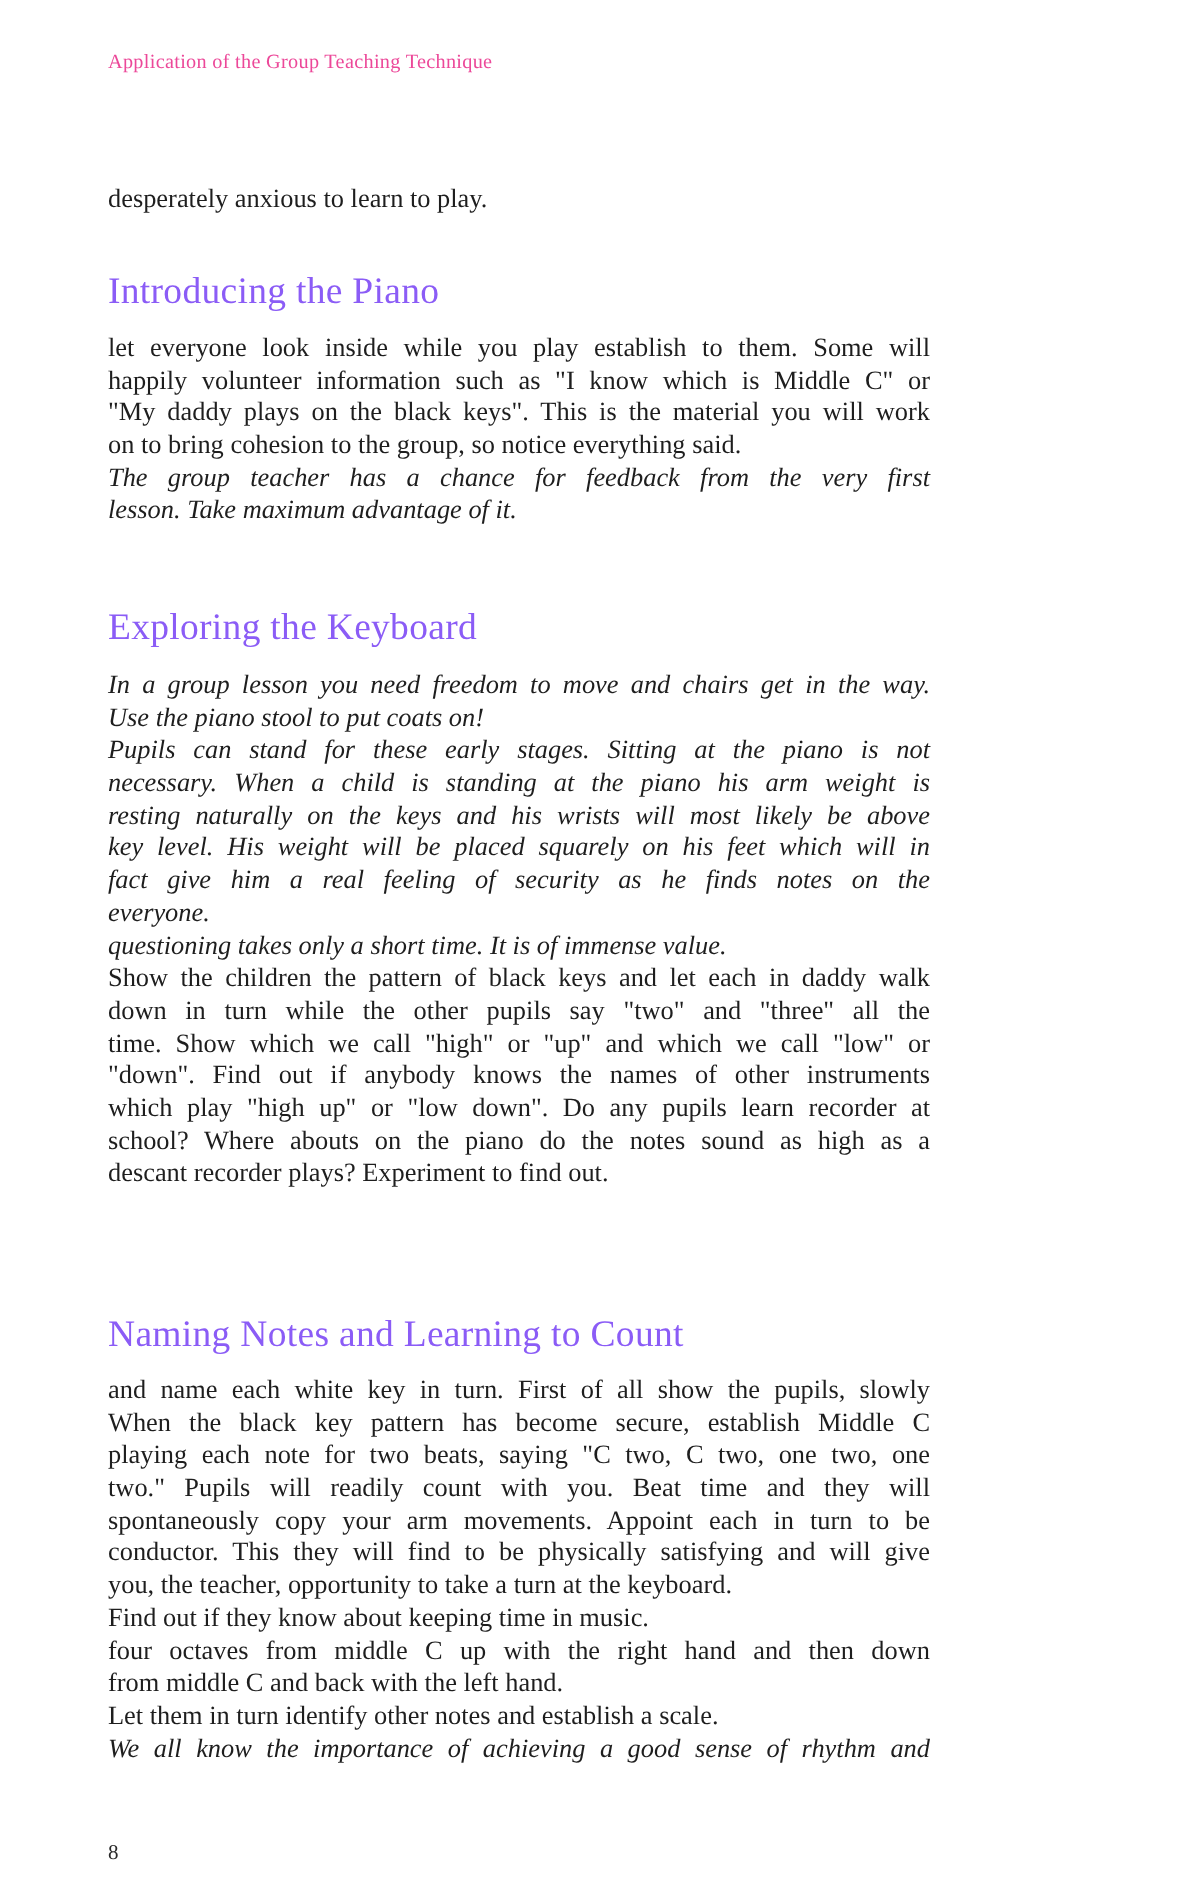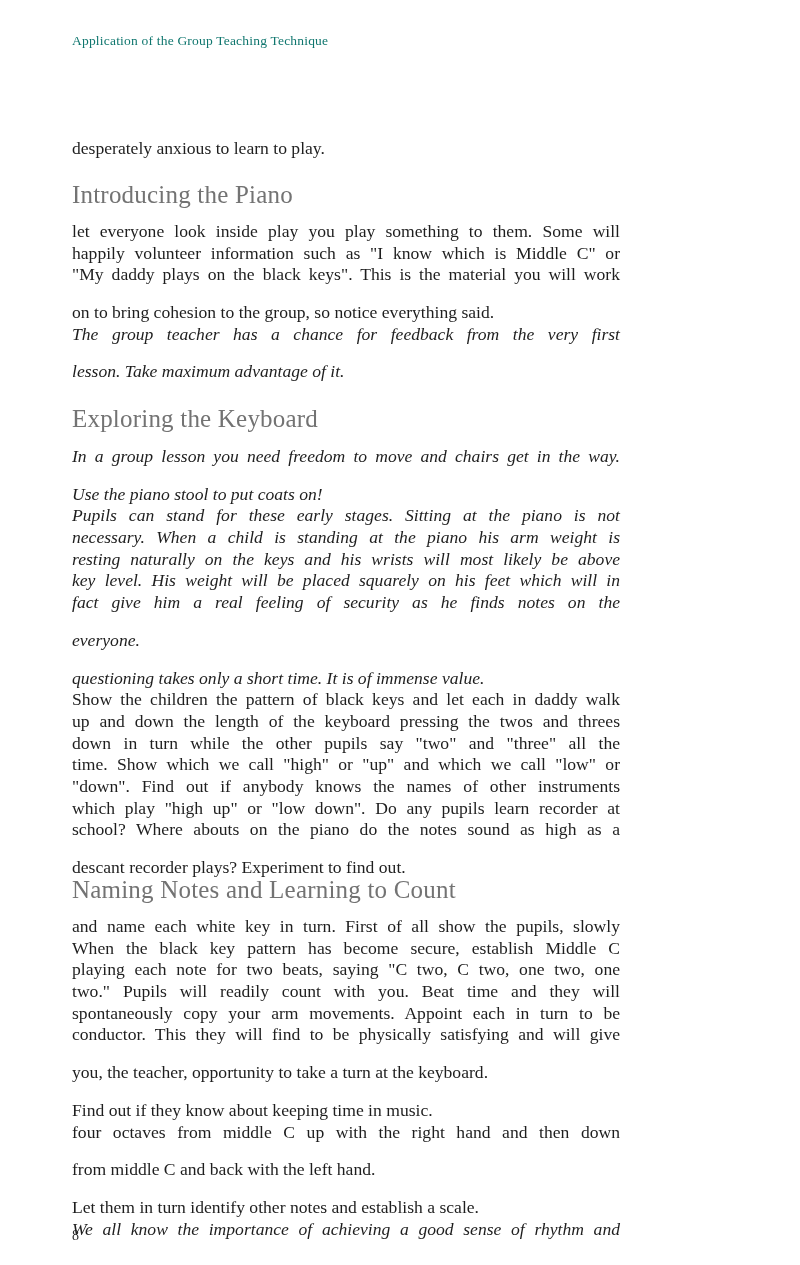--- a/index.html
+++ b/index.html
@@ -21,51 +21,50 @@
       top: 0;
       width: 800px;
       height: 1265px;
     }
     .running-head {
       position: absolute;
       left: 72px;
       top: 33px;
       font-size: 13.5px;
       letter-spacing: 0.2px;
-      color: #0f766e;
+      color: #ec4899;
     }
     .text-block {
       position: absolute;
       left: 72px;
       width: 548px;
     }
     .line {
       display: block;
       font-size: 17.6px;
       line-height: 21.7px;
       height: 21.7px;
       white-space: nowrap;
       text-align: justify;
       text-align-last: justify;
       color: #1e1e1e;
     }
     .line.last {
       text-align-last: left;
-      margin-top: 16px;
     }
     .line.italic {
       font-style: italic;
     }
     .heading {
       position: absolute;
       left: 72px;
       font-size: 25px;
       line-height: 30px;
       font-weight: normal;
-      color: #737373;
+      color: #8b5cf6;
       margin: 0;
       letter-spacing: 0.2px;
     }
     .folio {
       position: absolute;
       left: 72px;
       top: 1228px;
       font-size: 14px;
       color: #2a2a2a;
     }
@@ -76,41 +75,40 @@
 <div class="page">
 
   <div class="running-head">Application of the Group Teaching Technique</div>
 
   <div class="text-block" style="top:122px">
       <span class="line last">desperately anxious to learn to play.</span>
     </div>
 
   <h2 class="heading" style="top:180px">Introducing the Piano</h2>
   <div class="text-block" style="top:221px">
-      <span class="line">let everyone look inside play you play something to them. Some will</span>
+      <span class="line">let everyone look inside while you play establish to them. Some will</span>
       <span class="line">happily volunteer information such as "I know which is Middle C" or</span>
       <span class="line">"My daddy plays on the black keys". This is the material you will work</span>
       <span class="line last">on to bring cohesion to the group, so notice everything said.</span>
       <span class="line italic">The group teacher has a chance for feedback from the very first</span>
       <span class="line italic last">lesson. Take maximum advantage of it.</span>
     </div>
 
   <h2 class="heading" style="top:404px">Exploring the Keyboard</h2>
   <div class="text-block" style="top:446px">
       <span class="line italic">In a group lesson you need freedom to move and chairs get in the way.</span>
       <span class="line italic last">Use the piano stool to put coats on!</span>
       <span class="line italic">Pupils can stand for these early stages. Sitting at the piano is not</span>
       <span class="line italic">necessary. When a child is standing at the piano his arm weight is</span>
       <span class="line italic">resting naturally on the keys and his wrists will most likely be above</span>
       <span class="line italic">key level. His weight will be placed squarely on his feet which will in</span>
       <span class="line italic">fact give him a real feeling of security as he finds notes on the</span>
       <span class="line italic last">everyone.</span>
       <span class="line italic last">questioning takes only a short time. It is of immense value.</span>
       <span class="line">Show the children the pattern of black keys and let each in daddy walk</span>
-      <span class="line">up and down the length of the keyboard pressing the twos and threes</span>
       <span class="line">down in turn while the other pupils say "two" and "three" all the</span>
       <span class="line">time. Show which we call "high" or "up" and which we call "low" or</span>
       <span class="line">"down". Find out if anybody knows the names of other instruments</span>
       <span class="line">which play "high up" or "low down". Do any pupils learn recorder at</span>
       <span class="line">school? Where abouts on the piano do the notes sound as high as a</span>
       <span class="line last">descant recorder plays? Experiment to find out.</span>
     </div>
 
   <h2 class="heading" style="top:875px">Naming Notes and Learning to Count</h2>
   <div class="text-block" style="top:916px">

